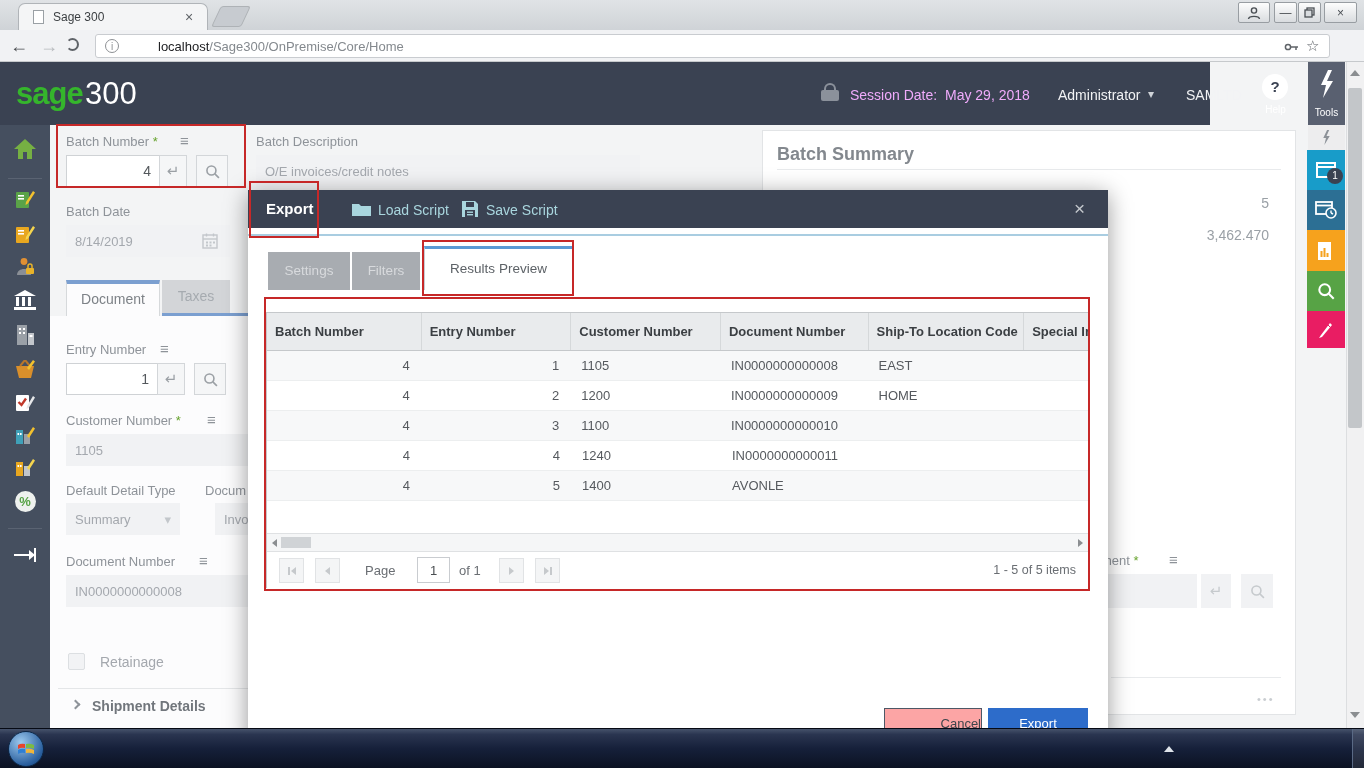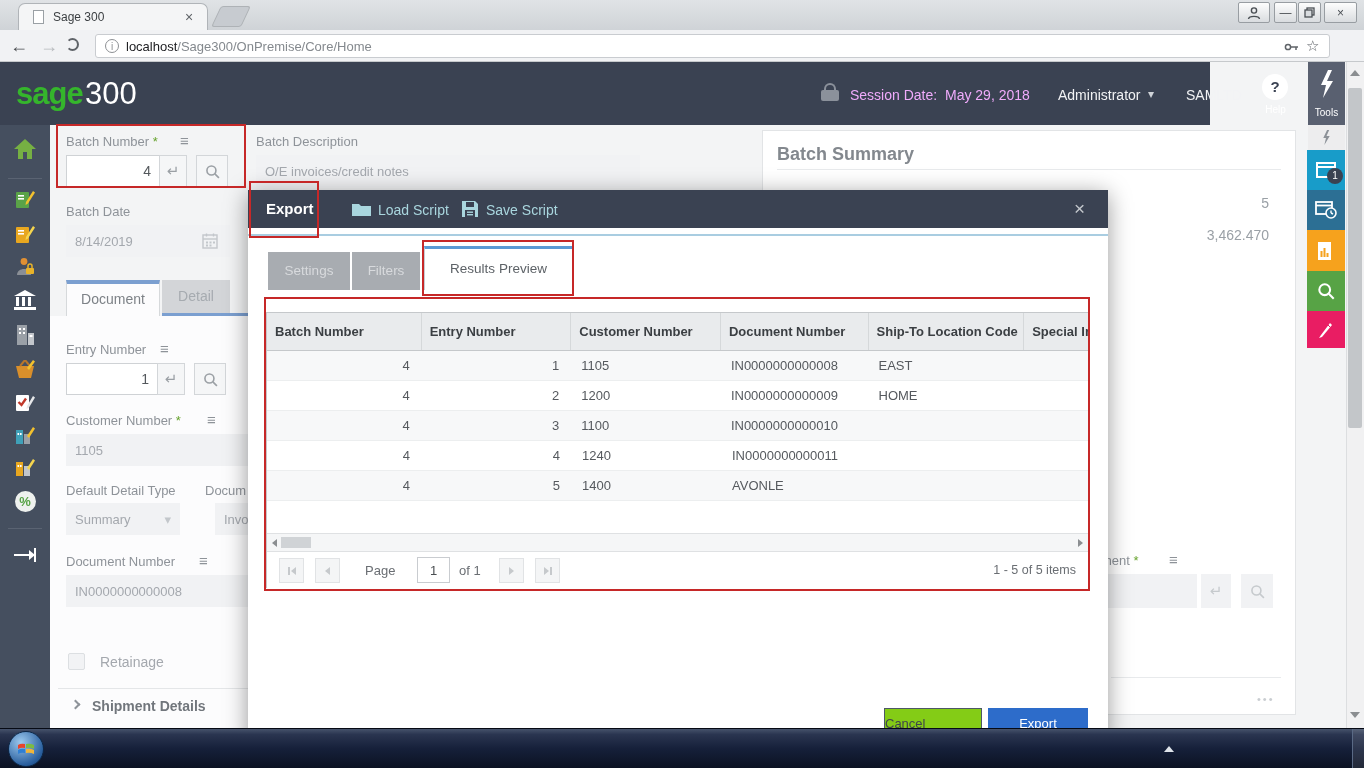--- a/index.html
+++ b/index.html
@@ -88,21 +88,21 @@
   .hthumb{position:absolute;left:14px;top:3px;width:30px;height:11px;background:#d0d3d6;}
   .tri-l{width:0;height:0;border-top:4px solid transparent;border-bottom:4px solid transparent;border-right:5px solid #8b8e91;}
   .tri-r{width:0;height:0;border-top:4px solid transparent;border-bottom:4px solid transparent;border-left:5px solid #8b8e91;}
   .pager{height:37px;border-top:1px solid #dfe1e3;position:relative;background:#fff;}
   .pgbtn{position:absolute;top:6px;width:25px;height:25px;background:#f4f5f6;border:1px solid #e1e3e5;display:flex;align-items:center;justify-content:center;gap:1px;}
   .ptri-l{width:0;height:0;border-top:4px solid transparent;border-bottom:4px solid transparent;border-right:5px solid #c6c9cc;}
   .ptri-r{width:0;height:0;border-top:4px solid transparent;border-bottom:4px solid transparent;border-left:5px solid #c6c9cc;}
   .pbar{width:2px;height:8px;background:#c6c9cc;}
   .pg-text{position:absolute;top:11px;font-size:13px;color:#6a6e73;}
   .pg-input{position:absolute;left:150px;top:5px;width:33px;height:26px;border:1px solid #c9ccd0;text-align:center;font-size:13px;color:#4a4e52;line-height:26px;background:#fff;}
-  .btn-cancel{left:636px;top:518px;width:98px;height:32px;background:#84cc16;border:1px solid #4d5866;text-align:left;line-height:30px;font-size:13px;color:#3f454c;}
+  .btn-cancel{left:636px;top:518px;width:98px;height:32px;background:#fca5a5;border:1px solid #4d5866;text-align:right;line-height:30px;font-size:13px;color:#3f454c;}
   .btn-export{left:740px;top:518px;width:100px;height:32px;background:#2d6cca;text-align:center;line-height:32px;font-size:13px;color:#fff;}
   
   .redbox{border:2px solid #c62828;z-index:60;pointer-events:none;}
   
   .taskbar{left:0;top:728px;width:1364px;height:40px;z-index:100;
     background:linear-gradient(180deg,#46536b 0%,#2a3550 14%,#16203a 50%,#0b1222 100%);border-top:1px solid #060a14;}
   .showdesk{left:1352px;top:728px;width:12px;height:40px;background:rgba(255,255,255,.10);border-left:1px solid #5a6a85;}
 </style>
 </head>
 <body>
@@ -131,21 +131,21 @@
     </div>
     <div class="abs winbtn" style="left:1324px;width:33px;">×</div>
   </div>
 
   <div class="abs toolbar">
     <span class="abs navglyph" style="left:10px;top:5px;color:#4a4d50;">←</span>
     <span class="abs navglyph" style="left:40px;top:5px;color:#b8bbbe;">→</span>
     <span class="abs refresh-circ" style="top:8px;"></span>
     <div class="abs urlbar" style="top:4px;">
       <span class="abs info-circ">i</span>
-      <span class="abs url-text"><b style="font-weight:normal;">localhost</b><span class="url-path">/Sage300/OnPremise/Core/Home</span></span>
+      <span class="abs url-text"><b style="font-weight:normal;margin-left:32px;">localhost</b><span class="url-path">/Sage300/OnPremise/Core/Home</span></span>
       <svg class="abs" style="left:1188px;top:5px;" width="16" height="14" viewBox="0 0 16 14">
           <circle cx="4" cy="7" r="2.6" fill="none" stroke="#5f6368" stroke-width="1.5"></circle>
           <line x1="6.5" y1="7" x2="14" y2="7" stroke="#5f6368" stroke-width="1.5"></line>
           <line x1="12" y1="7" x2="12" y2="10" stroke="#5f6368" stroke-width="1.5"></line>
         </svg>
       <span class="abs" style="left:1210px;top:2px;font-size:15px;color:#5f6368;">☆</span>
     </div>
     <div class="abs menu-dots">
         <i></i>
         <i></i>
@@ -297,21 +297,21 @@
       <line x1="4.5" y1="0.5" x2="4.5" y2="3.5" stroke="#c3c7cb" stroke-width="1.4"></line>
       <line x1="11.5" y1="0.5" x2="11.5" y2="3.5" stroke="#c3c7cb" stroke-width="1.4"></line>
       <rect x="4" y="8.5" width="2" height="2" fill="#c3c7cb"></rect>
       <rect x="7.5" y="8.5" width="2" height="2" fill="#c3c7cb"></rect>
       <rect x="11" y="8.5" width="2" height="2" fill="#c3c7cb"></rect>
       <rect x="4" y="11.5" width="2" height="2" fill="#c3c7cb"></rect>
       <rect x="7.5" y="11.5" width="2" height="2" fill="#c3c7cb"></rect>
     </svg>
 
   <div class="abs tab-doc"><span>Document</span></div>
-  <div class="abs tab-tax"><span>Detail</span></div>
+  <div class="abs tab-tax"><span>Taxes</span></div>
   <div class="abs tabline"></div>
 
   <span class="abs lbl" style="left:66px;top:342px;">Entry Number</span>
   <span class="abs hamb" style="left:160px;top:340px;">≡</span>
   <div class="abs inp" style="left:66px;top:363px;width:92px;height:32px;justify-content:flex-end;padding-right:8px;">
       <span>1</span>
     </div>
   <div class="abs btn-sq" style="left:157px;top:363px;width:28px;height:32px;">
       <span>↵</span>
     </div>

